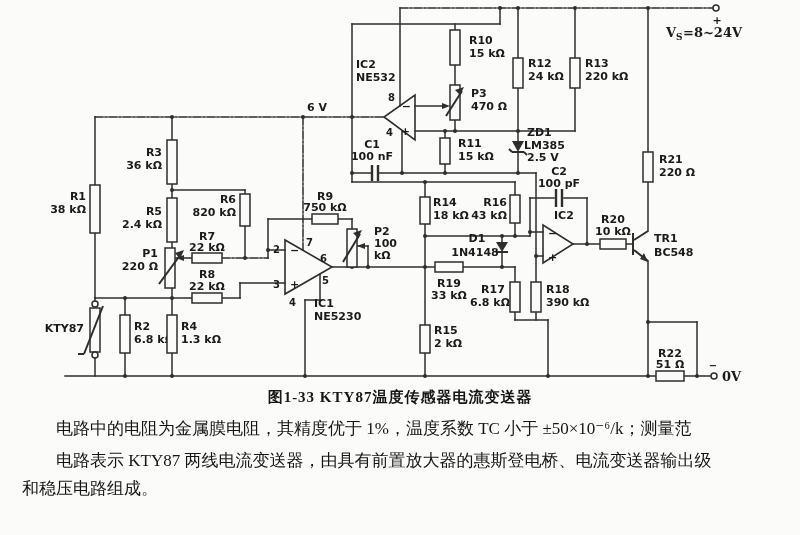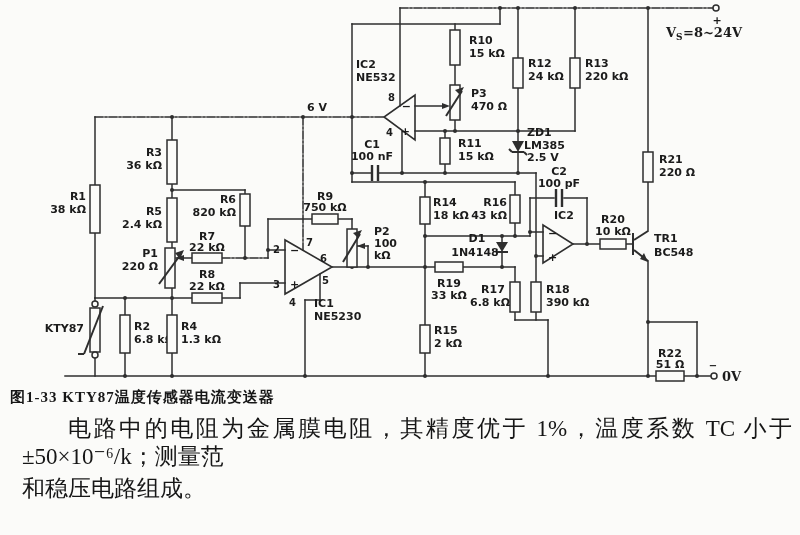--- a/index.html
+++ b/index.html
@@ -20,23 +20,23 @@
   text.pin{font:600 10px "DejaVu Sans",sans-serif;}
   text.sign{font:700 11px "DejaVu Sans",sans-serif;}
   text.big{font:700 13px "DejaVu Serif",serif;}
   text.sub{font:700 9px "DejaVu Serif",serif;}
   .ta-e{text-anchor:end;} .ta-m{text-anchor:middle;}
   
   #watermark{position:absolute;left:88px;top:238px;font:700 54px "DejaVu Serif",serif;
              color:rgba(110,110,110,0.32);letter-spacing:1px;white-space:nowrap;pointer-events:none;}
   
   #textblock{position:absolute;left:0;top:388px;width:800px;}
-  #caption{font:700 15px "Liberation Serif",serif;letter-spacing:1px;
+  #caption{text-align:center;font:700 15px "Liberation Serif",serif;letter-spacing:1px;
            width:780px;margin:0 auto 8px auto;}
-  .para{font-size:23px;line-height:28px;padding:0 8px 0 22px;text-align:justify;}
+  .para{font-size:17px;line-height:28px;padding:0 8px 0 22px;text-align:justify;}
   .para .l1{text-indent:2em;}
   .p2{margin-top:4px;}
 </style>
 </head>
 <body>
 
 <div id="page">
 
   <svg id="schematic" width="800" height="392" viewBox="0 0 800 392">
 
@@ -400,17 +400,18 @@
     </g>
   </svg>
 
 
   <div id="textblock">
     <div id="caption">图1-33  KTY87温度传感器电流变送器</div>
     <div class="para">
       <div class="l1">电路中的电阻为金属膜电阻，其精度优于 1%，温度系数 TC 小于 ±50×10⁻⁶/k；测量范</div>
     </div>
     <div class="para p2">
+      <div class="l1">电路表示 KTY87 两线电流变送器，由具有前置放大器的惠斯登电桥、电流变送器输出级</div>
       <div class="l2">和稳压电路组成。</div>
     </div>
   </div>
 
 </div>
 
 </body></html>

